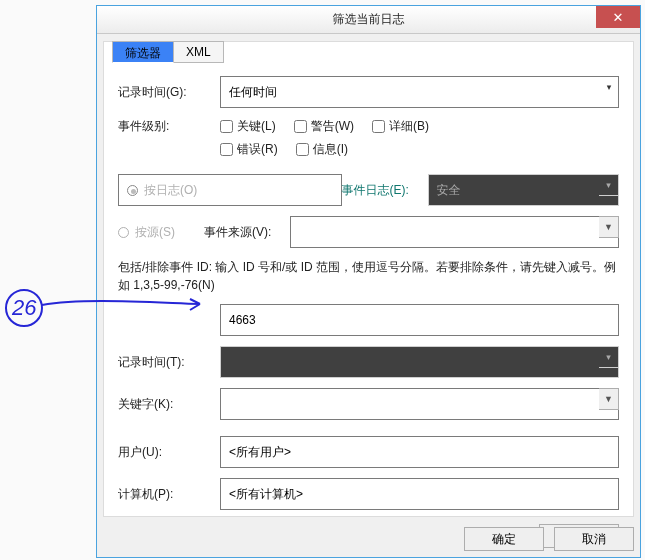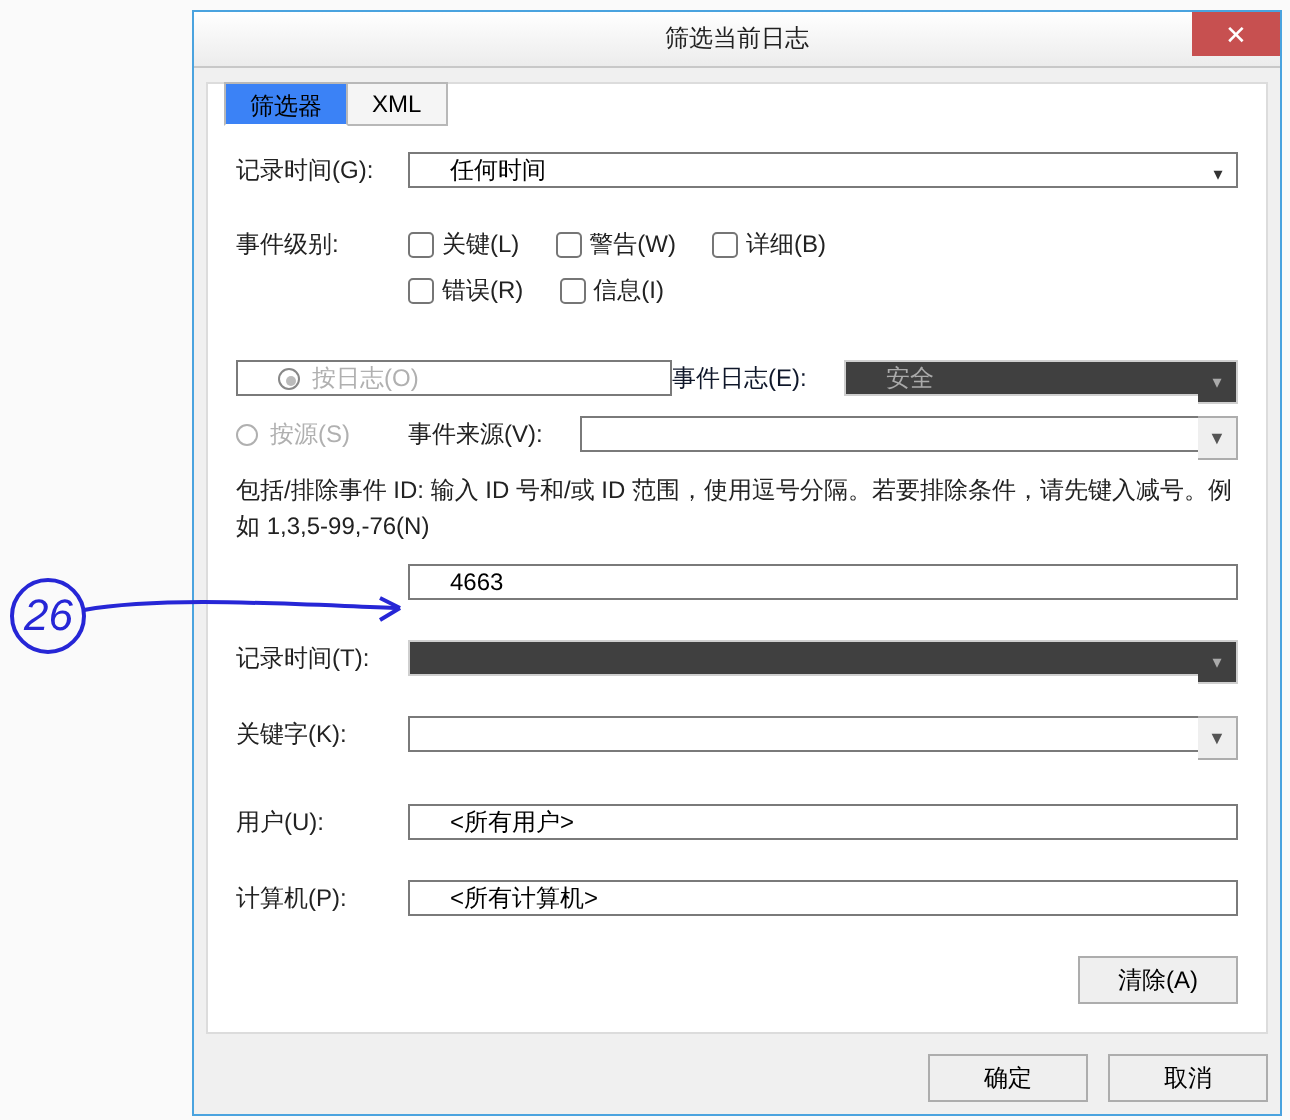--- a/index.html
+++ b/index.html
@@ -20,27 +20,27 @@
 }
 .content { position:absolute; left:6px; right:6px; top:35px; bottom:40px;
   border:1px solid #dcdcdc; background:#fff; }
 .tabstrip { position:absolute; left:8px; top:-1px; display:flex; font-size:12px; }
 .tab {
   height:22px; padding:3px 12px 0 12px; border:1px solid #b8b8b8;
   background:#f5f5f5; margin-right:-1px; cursor:pointer;
 }
 .tab.active { background:#3b82f6; border-bottom:1px solid #fff; position:relative; z-index:2; }
 .form { position:absolute; left:14px; right:14px; top:34px; font-size:12px; color:#222; }
-.row { display:flex; align-items:center; margin-bottom:20px; }
+.row { display:flex; align-items:center; margin-bottom:10px;gap:16px; }
 .row.top { align-items:flex-start; }
 .lbl { width:86px; flex-shrink:0; }
 .lbl.disabled { color:#b0b0b0; }
 .sel, .txt {
-  flex:1; height:18px; border:1px solid #7a7a7a; background:#fff;
-  font-size:12px; padding:1px 20px; font-family:inherit;
+  flex:1; height:32px; border:1px solid #7a7a7a; background:#fff;
+  font-size:12px; padding:1px 8px; font-family:inherit;
 }
 .sel { appearance:none; -webkit-appearance:none; background-image:none; padding-right:22px; }
 .combo { position:relative; flex:1; display:flex; }
 .combo .sel, .combo .txt { flex:1; }
 .combo .arrow {
   position:absolute; right:2px; top:2px; width:16px; height:18px;
   display:flex; align-items:center; justify-content:center;
   color:#333; pointer-events:none; font-size:9px;
 }
 .combo .dds {
@@ -67,21 +67,21 @@
 .btns {
   position:absolute; right:6px; bottom:6px; display:flex; gap:10px;
 }
 .btn {
   width:80px; height:24px; border:1px solid #adadad; background:#efefef;
   font-size:12px; cursor:pointer; font-family:Liberation Sans, sans-serif;
 }
 .clearrow { display:flex; justify-content:flex-end; margin-top:14px; }
 .subcol { display:flex; align-items:center; margin-bottom:10px; }
 .sublbl { width:86px; flex-shrink:0; }
-.sublbl.dis { color:#0f172a; }
+.sublbl.dis { color:#0f766e; }
 .handnote {
   position:absolute; left:2px; top:280px; width:100px; height:60px;
   color:#2626d6; pointer-events:none;
 }
 svg { overflow:visible; }
 </style>
 </head>
 <body>
 
 <div class="dialog">

